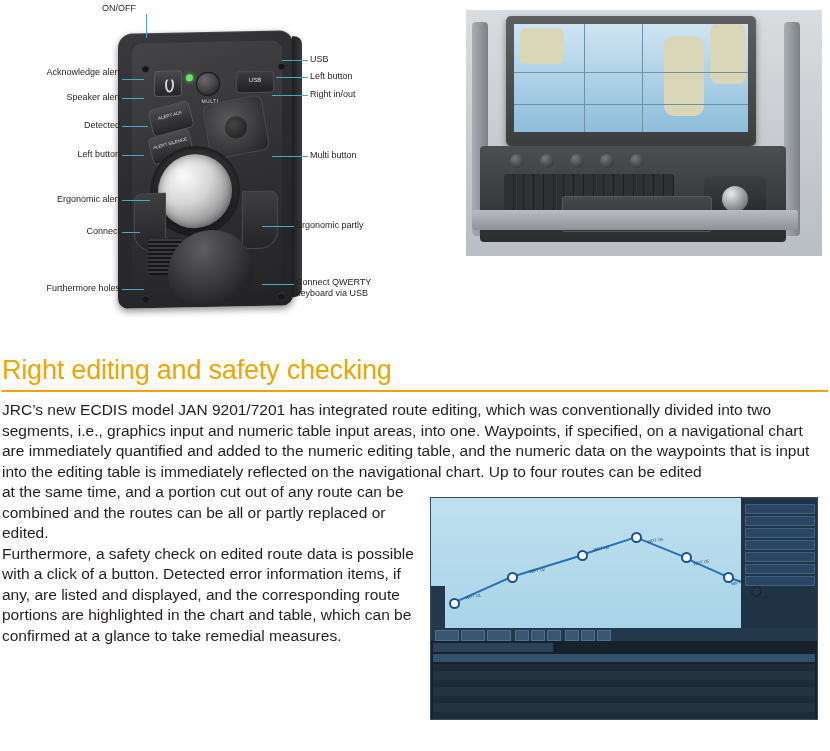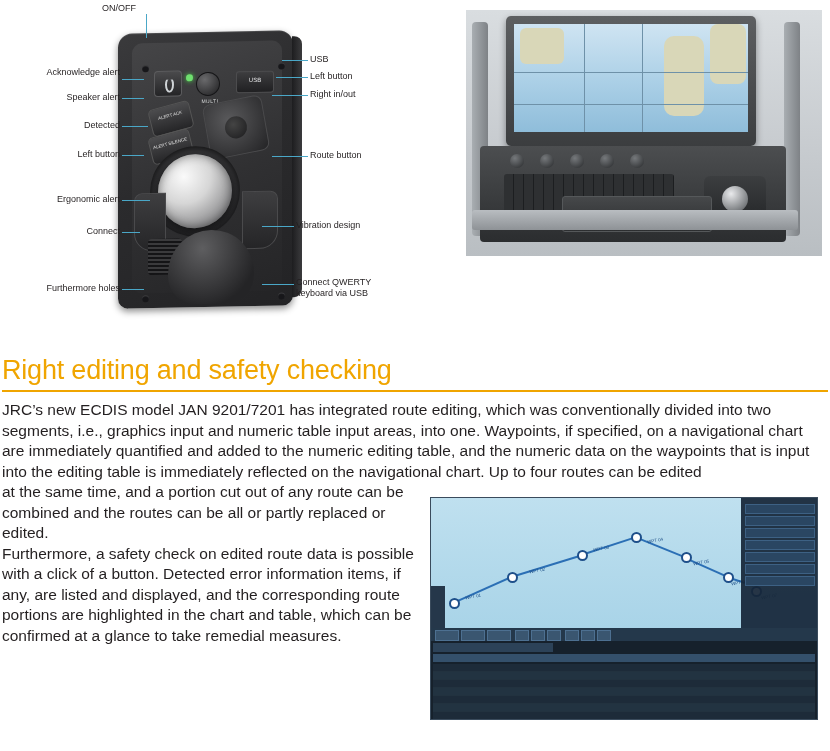--- a/index.html
+++ b/index.html
@@ -428,24 +428,24 @@
 
   <div class="callout" style="left:310px; top:54px;">USB</div>
   <div class="cline" style="left:282px; top:60px; width:26px;"></div>
 
   <div class="callout" style="left:310px; top:71px;">Left button</div>
   <div class="cline" style="left:276px; top:77px; width:32px;"></div>
 
   <div class="callout" style="left:310px; top:89px;">Right in/out</div>
   <div class="cline" style="left:272px; top:95px; width:36px;"></div>
 
-  <div class="callout" style="left:310px; top:150px;">Route button</div>
+  <div class="callout" style="left:310px; top:150px;">Multi button</div>
   <div class="cline" style="left:272px; top:156px; width:36px;"></div>
 
-  <div class="callout" style="left:296px; top:220px;">Vibration design</div>
+  <div class="callout" style="left:296px; top:220px;">Ergonomic partly</div>
   <div class="cline" style="left:262px; top:226px; width:32px;"></div>
 
   <div class="callout" style="left:296px; top:277px; white-space:pre;">Connect QWERTY
 keyboard via USB</div>
   <div class="cline" style="left:262px; top:284px; width:32px;"></div>
 
   <div id="console-photo">
     <div class="con-wall"></div>
 
     <div class="con-side l"></div>

